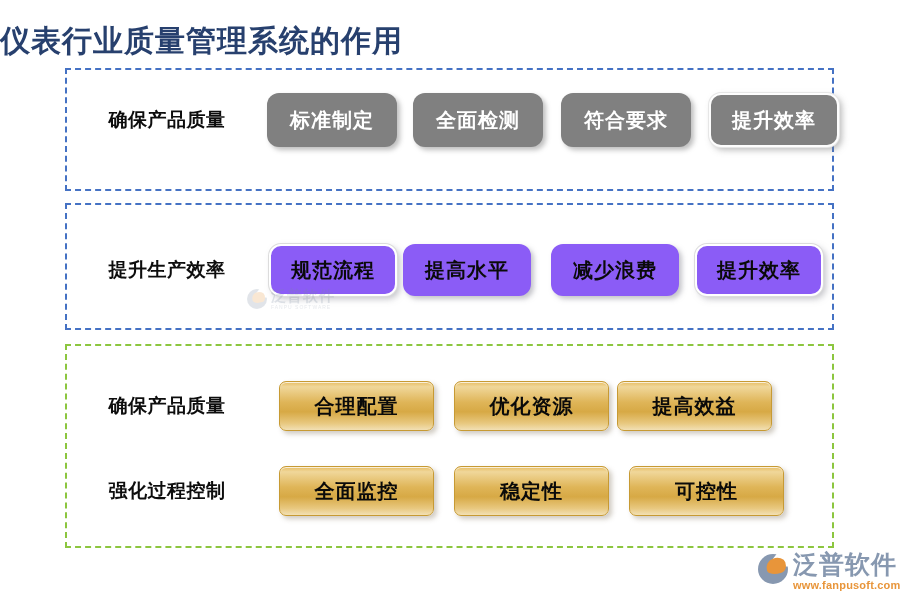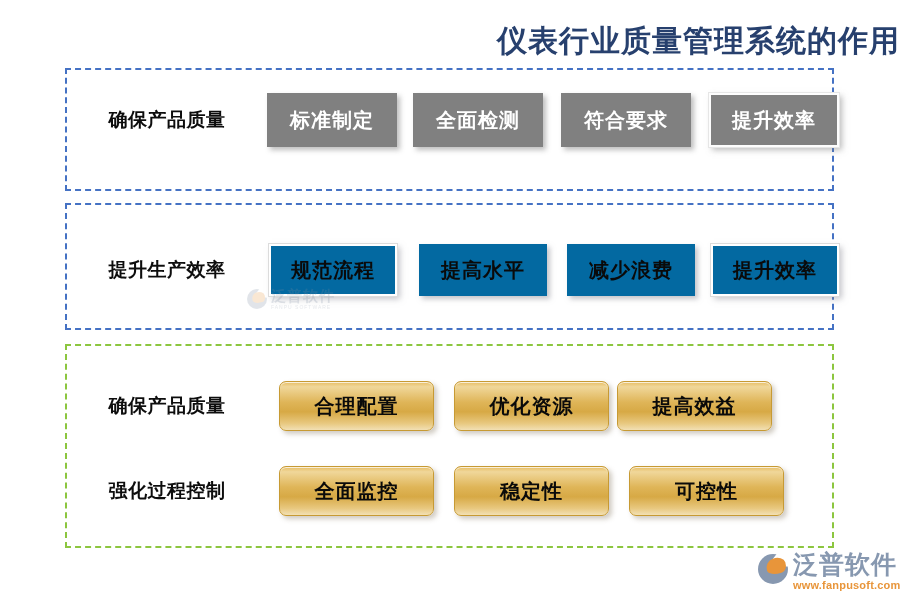--- a/index.html
+++ b/index.html
@@ -21,21 +21,21 @@
     height: 600px;
     background: #ffffff;
   }
 
   
   .page-title {
     position: absolute;
     left: 0;
     top: 22px;
     width: 900px;
-    text-align: right;
+    text-align: left;
     font-size: 30px;
     font-weight: bold;
     color: #27406e;
     letter-spacing: 1px;
     line-height: 38px;
     white-space: nowrap;
   }
 
   
   .section {
@@ -83,40 +83,41 @@
 
   
   .chip {
     box-sizing: border-box;
     display: flex;
     align-items: center;
     justify-content: center;
     font-weight: bold;
     white-space: nowrap;
     position: relative;
+    border-radius: 12px;
   }
 
   
   .chip.gray {
     background: #808080;
     color: #ffffff;
     font-size: 20px;
     width: 130px;
     height: 54px;
     box-shadow: 3px 3px 5px rgba(120,120,120,0.48);
     letter-spacing: 1px;
   }
   .chip.gray.outlined {
     border: 2px solid #fdfdfd;
     box-shadow: 0 0 0 1px #e6e6e6, 3px 3px 6px rgba(120,120,120,0.5);
   }
 
   
   .chip.blue {
-    background: #0369a1;
+    background: #8b5cf6;
     color: #0a0a0a;
     font-size: 20px;
     width: 128px;
     height: 52px;
     box-shadow: 3px 3px 5px rgba(140,140,150,0.5);
     letter-spacing: 1px;
   }
   .chip.blue.outlined {
     border: 2px solid #ffffff;
     box-shadow: 0 0 0 1px #dcdcdc, 3px 3px 6px rgba(140,140,150,0.5);
@@ -258,21 +259,21 @@
   </div>
 
   <div class="section blue-frame" id="section-2">
 
     <div class="row" style="top: 36px; height: 58px;">
       <div class="row-label">提升生产效率</div>
       <div class="chips">
         <div class="chip blue outlined" style="margin-left: 2px;">
           <span>规范流程</span>
         </div>
-        <div class="chip blue" style="margin-left: 22px;">
+        <div class="chip blue" style="margin-left: 6px;">
           <span>提高水平</span>
         </div>
         <div class="chip blue" style="margin-left: 20px;">
           <span>减少浪费</span>
         </div>
         <div class="chip blue outlined" style="margin-left: 16px;">
           <span>提升效率</span>
         </div>
       </div>
     </div>

